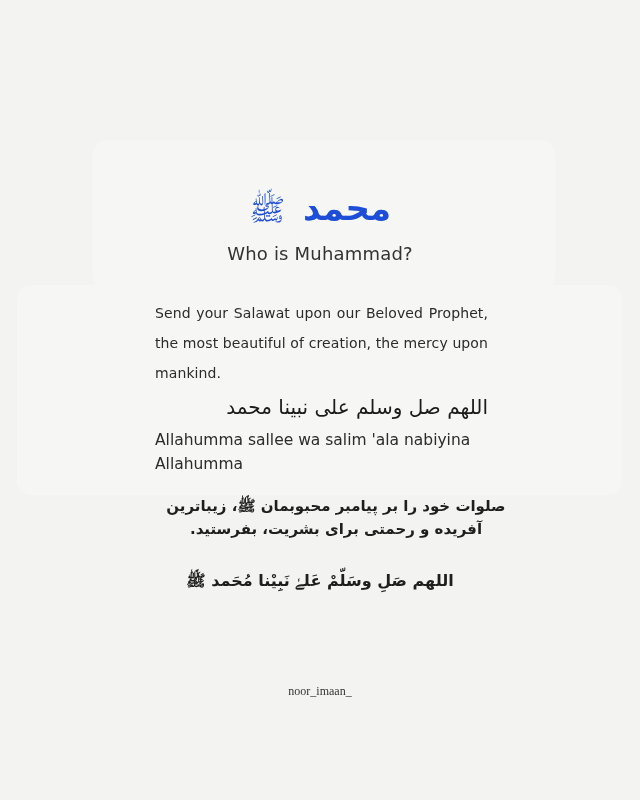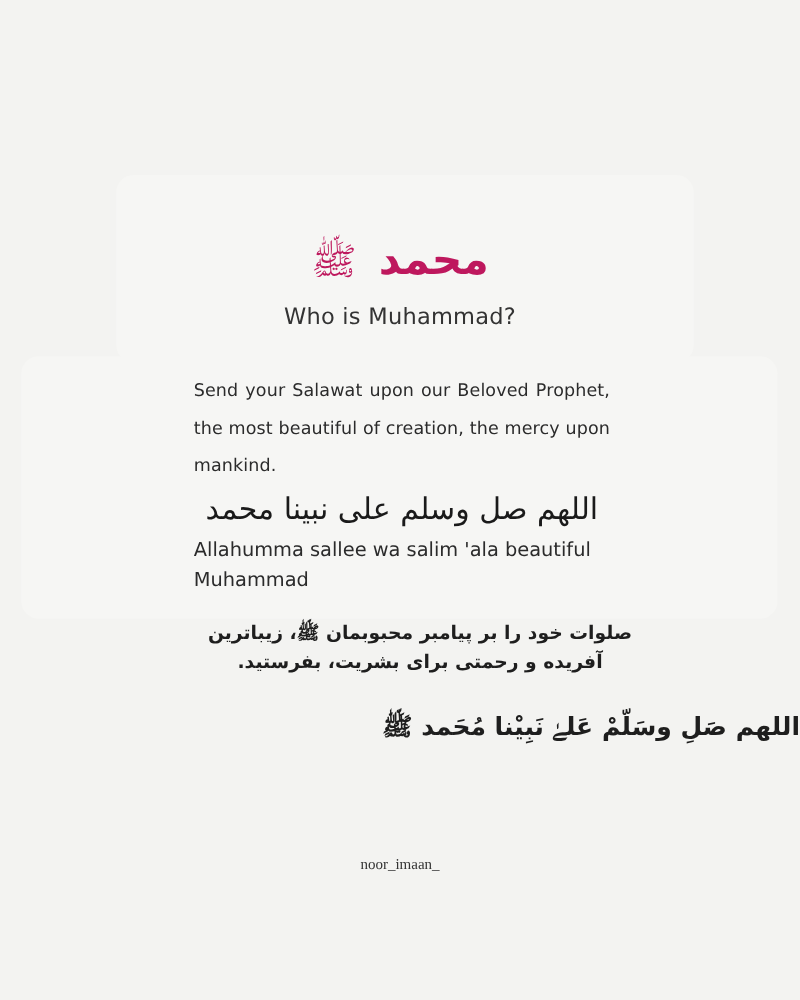--- a/index.html
+++ b/index.html
@@ -37,21 +37,21 @@
       position: absolute;
       left: 0;
       width: 640px;
       top: 186px;
       text-align: center;
       direction: rtl;
       font-family: "DejaVu Sans", sans-serif;
       font-size: 34px;
       font-weight: bold;
       line-height: 44px;
-      color: #be185d;
+      color: #1d4ed8;
     }
     .heading .pbuh {
       font-size: 30px;
       font-weight: normal;
       margin-right: 6px;
     }
     .subtitle {
       position: absolute;
       left: 0;
       width: 640px;
@@ -74,23 +74,23 @@
       text-align-last: justify;
       color: #2b2b2b;
       letter-spacing: 0.1px;
     }
     .arabic-line {
       position: absolute;
       left: 155px;
       width: 333px;
       top: 392px;
       direction: rtl;
-      text-align: center;
+      text-align: right;
       font-family: "DejaVu Sans", sans-serif;
-      font-size: 24px;
+      font-size: 20px;
       line-height: 30px;
       color: #1a1a1a;
     }
     .translit {
       position: absolute;
       left: 155px;
       width: 340px;
       top: 428px;
       font-family: "DejaVu Sans", sans-serif;
       font-size: 15.5px;
@@ -110,22 +110,23 @@
       line-height: 23px;
       color: #1e1e1e;
       margin-left: 16px;
     }
     .arabic-vocal {
       position: absolute;
       left: 0;
       width: 640px;
       top: 568px;
       direction: rtl;
+      text-align: center;
       font-family: "DejaVu Sans", sans-serif;
-      font-size: 20px;
+      font-size: 16px;
       font-weight: bold;
       line-height: 26px;
       color: #1e1e1e;
     }
     .handle {
       position: absolute;
       left: 0;
       width: 640px;
       top: 684px;
       text-align: center;
@@ -144,21 +145,21 @@
   <span>محمد</span>
   <span class="pbuh">ﷺ</span>
 </div>
 
 <div class="subtitle">Who is Muhammad?</div>
 
 <div class="paragraph">Send your Salawat upon our Beloved Prophet, the most beautiful of creation, the mercy upon mankind.</div>
 
 <div class="arabic-line">اللهم صل وسلم على نبينا محمد</div>
 
-<div class="translit">Allahumma sallee wa salim 'ala beautiful Muhammad</div>
+<div class="translit">Allahumma sallee wa salim 'ala nabiyina Allahumma</div>
 
 <div class="persian">
   <div>صلوات خود را بر پیامبر محبوبمان ﷺ، زیباترین</div>
   <div>آفریده و رحمتی برای بشریت، بفرستید.</div>
 </div>
 
 <div class="arabic-vocal">اللهم صَلِ وسَلّمْ عَلےٰ نَبِيْنا مُحَمد ﷺ</div>
 
 <div class="handle">noor_imaan_</div>
 

